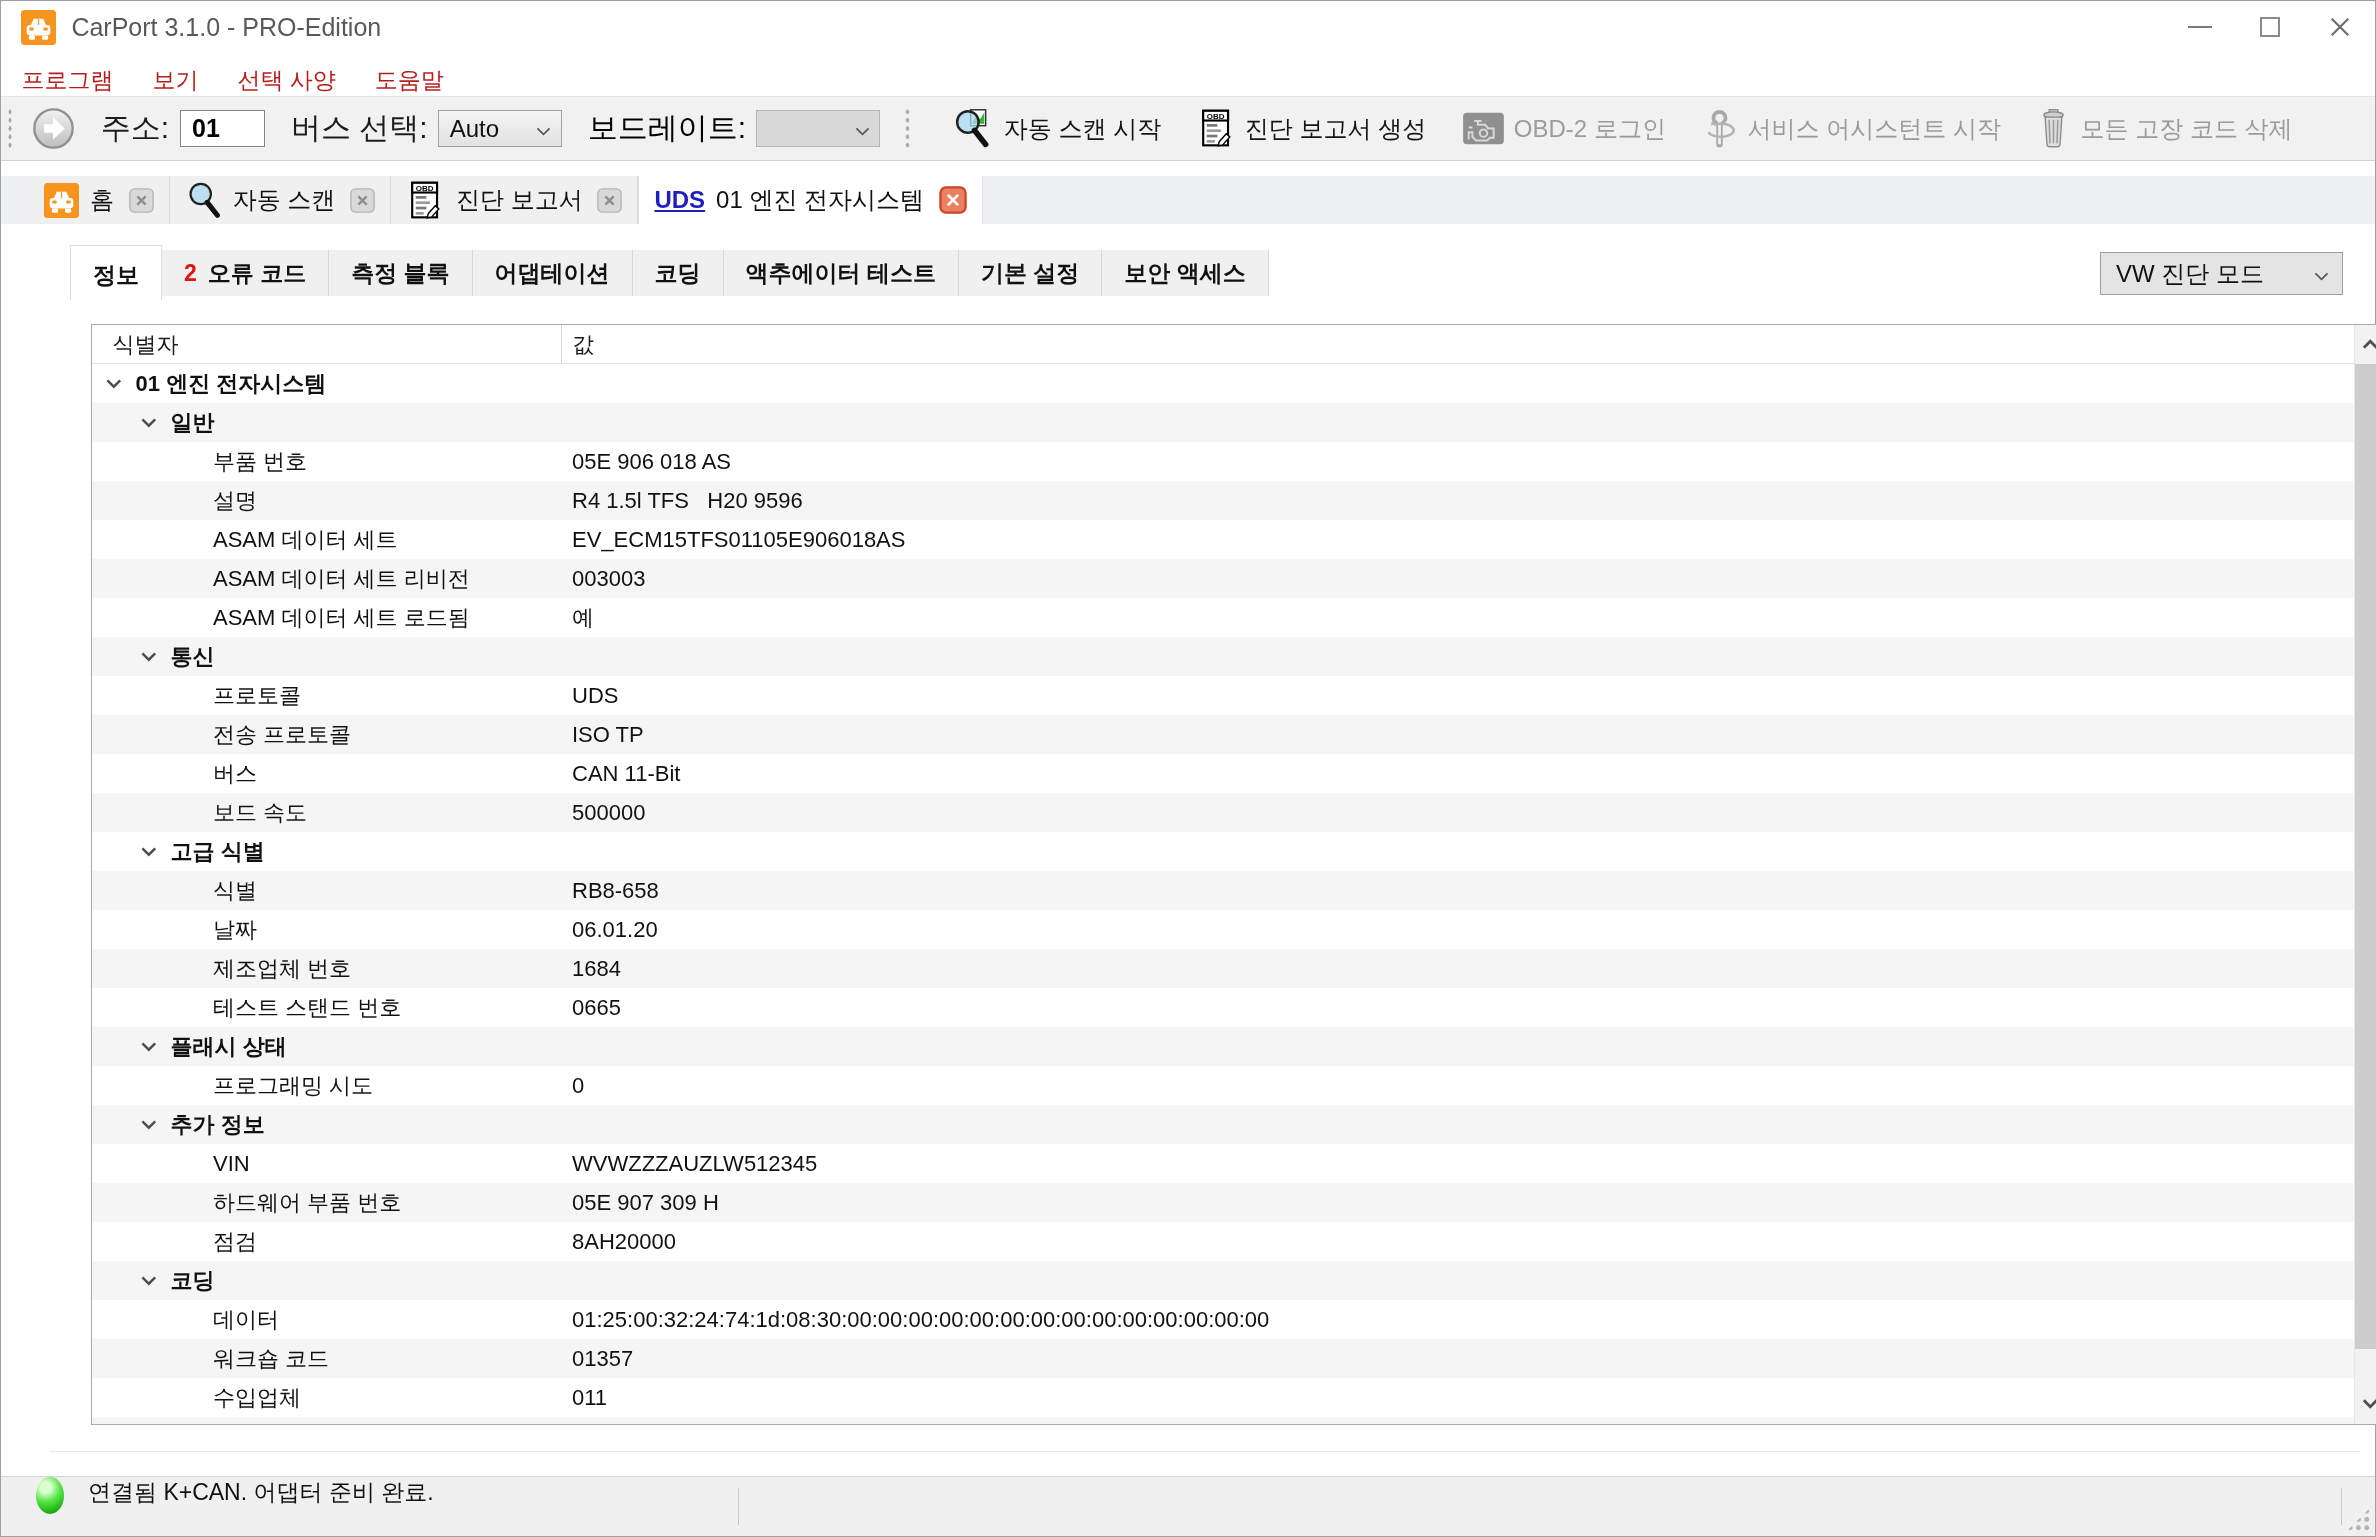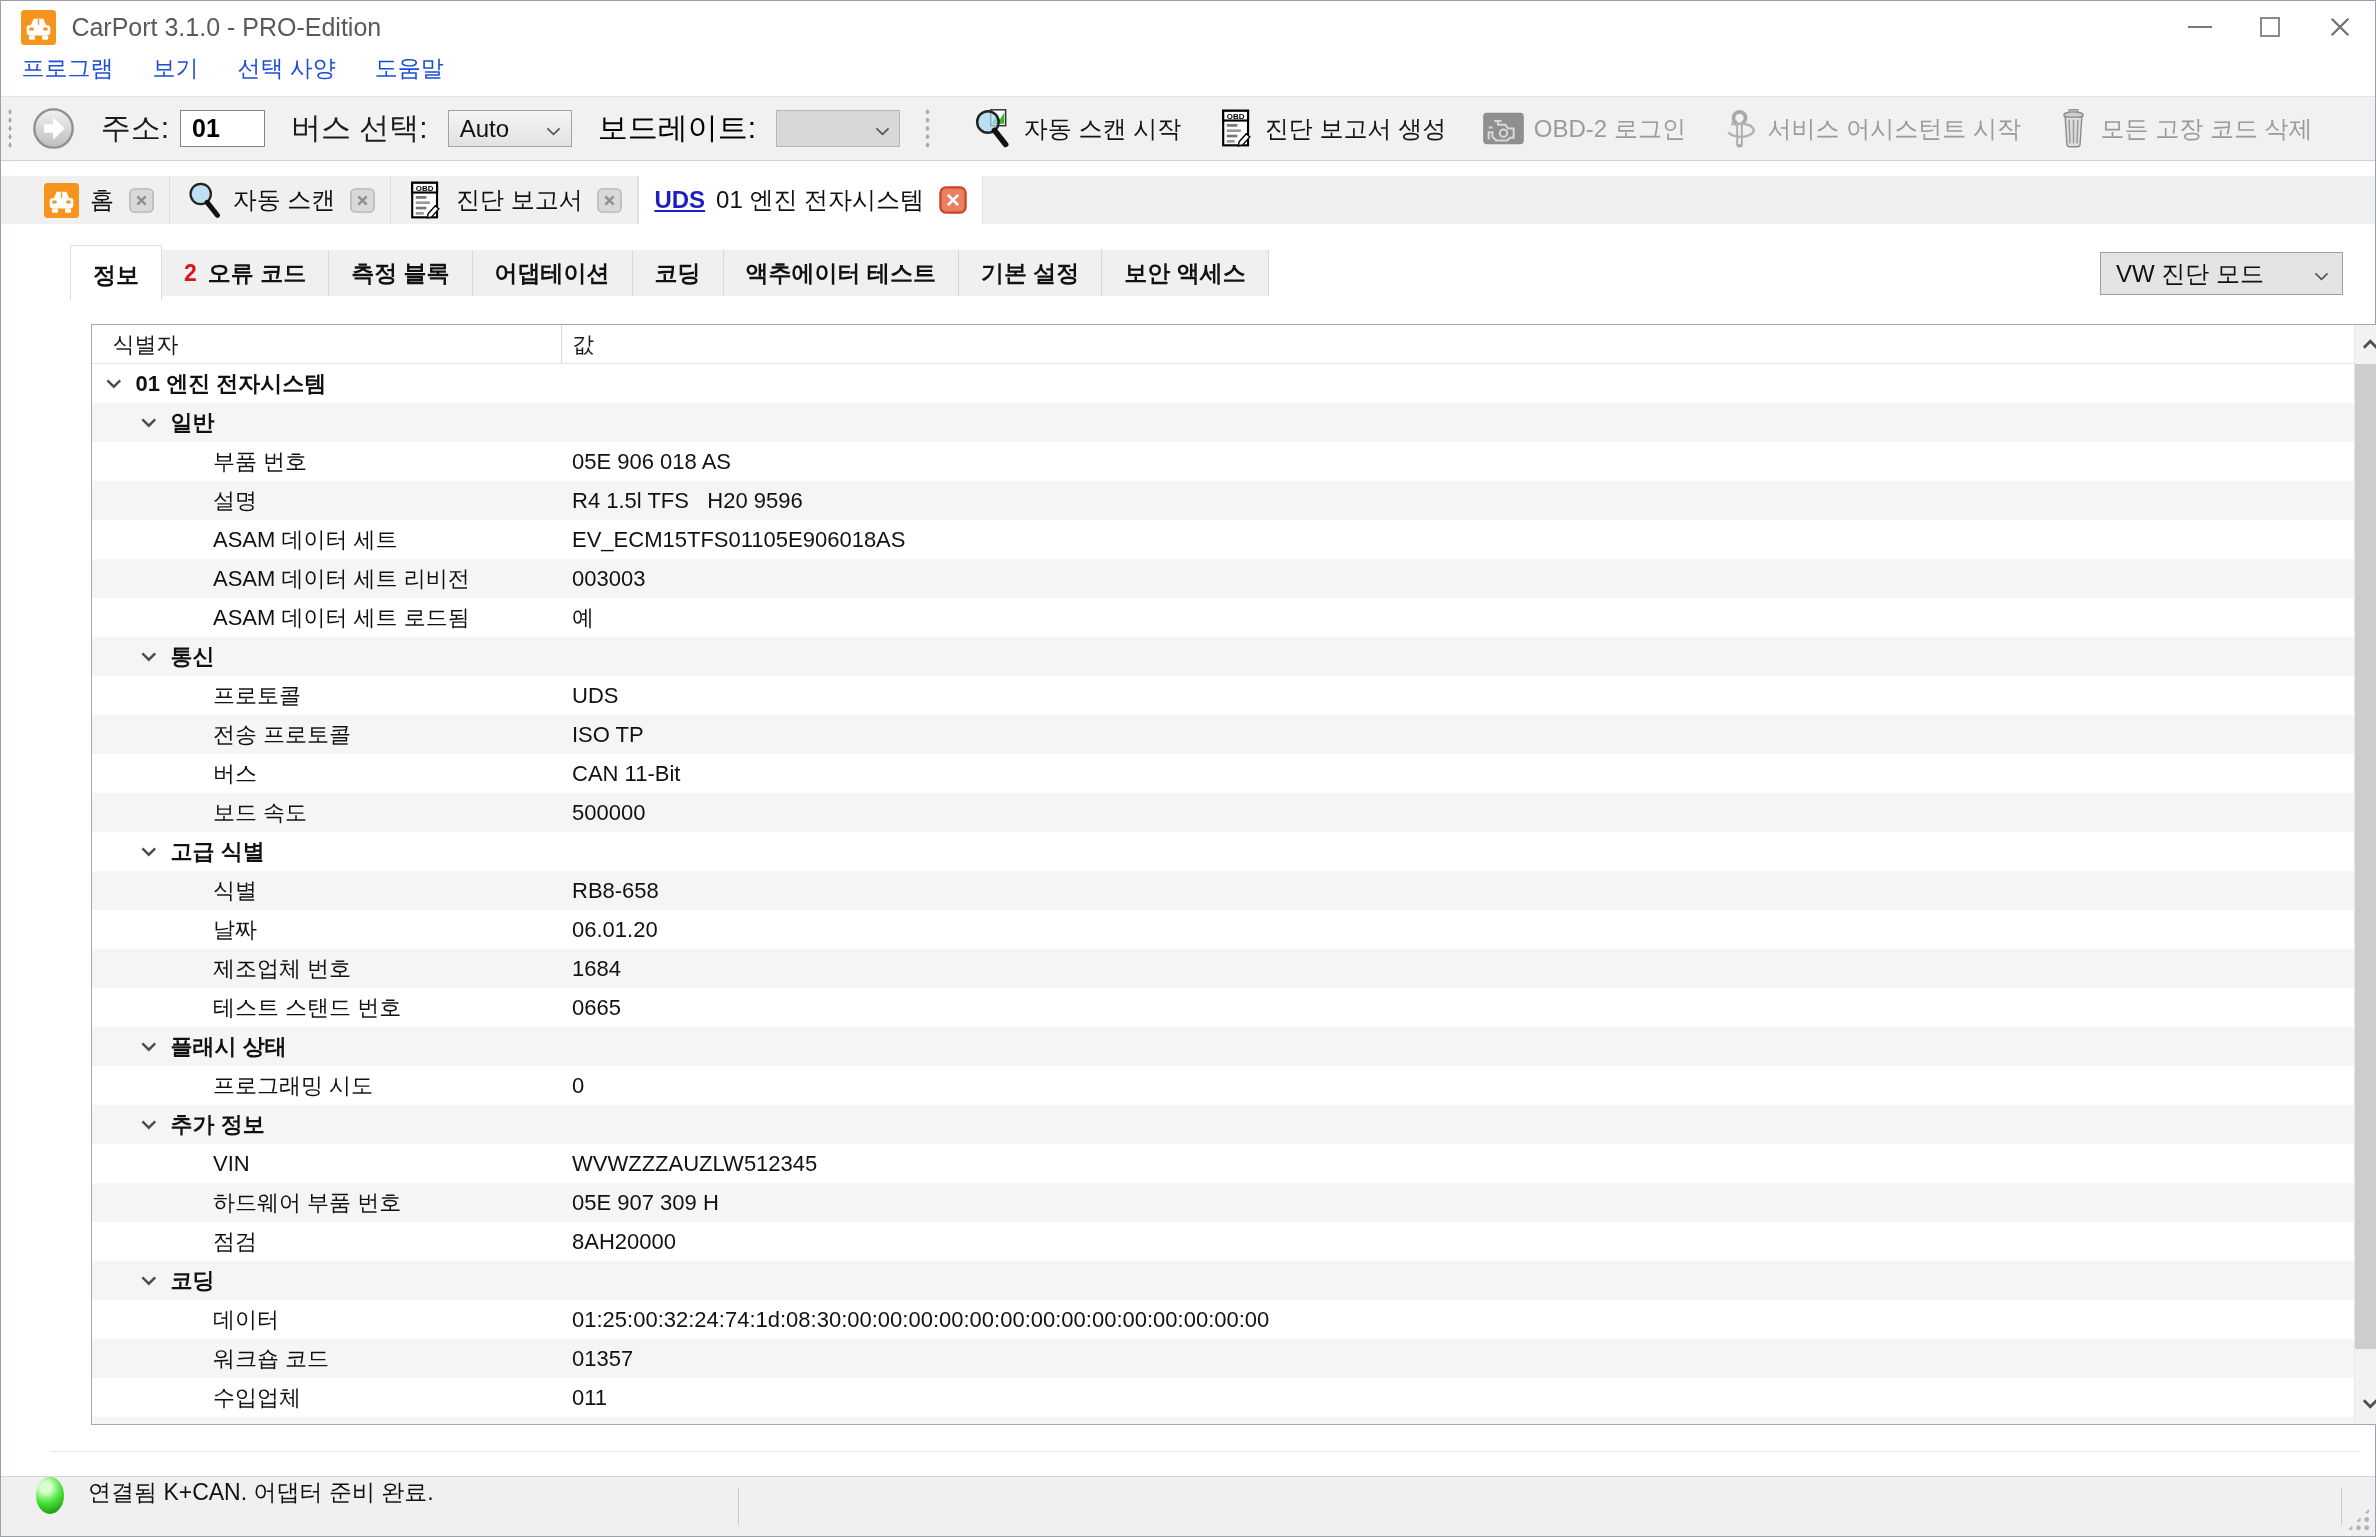--- a/index.html
+++ b/index.html
@@ -15,34 +15,34 @@
   .titlebar { height:52px; display:flex; align-items:center; padding-left:20.4px; background:#fff; flex:0 0 auto; }
   .app-icon { width:35px; height:35px; display:flex; }
   .title-text { margin-left:15px; font-size:25px; color:#595959; }
   .win-controls { margin-left:auto; display:flex; height:100%; }
   .win-btn { width:70px; height:100%; display:flex; align-items:center; justify-content:center; }
   .glyph-min { width:24px; height:2.8px; background:#7a7a7a; }
   .glyph-max { width:19.5px; height:19.5px; border:2.3px solid #8a8a8a; }
   .glyph-close svg { display:block; }
 
   
-  .menubar { height:43px; display:flex; align-items:flex-start; padding-left:20.4px; gap:39px; font-size:23px; color:#1d4ed8; flex:0 0 auto; }
+  .menubar { height:43px; display:flex; align-items:flex-end; padding-left:20.4px; gap:39px; font-size:23px; color:#b91c1c; flex:0 0 auto; }
   .menu-item { cursor:default; }
 
   
   .toolbar { height:65px; background:#f1f1f1; border-top:0.9px solid #e4e4e4; border-bottom:0.9px solid #d2d2d2; display:flex; align-items:center; flex:0 0 auto; }
   .grip { width:6.5px; height:43px; margin:0 9.3px 0 5.6px;
     background-image:radial-gradient(#a9a9a9 1.6px, transparent 1.8px);
     background-size:6.5px 8.3px; background-position:center; }
   .go-btn { width:43px; height:43px; margin-left:9.3px; display:flex; }
   .tb-label { font-size:30px; color:#1c1c1c; margin-left:26px; }
   .tb-label.disabled { color:#000000; }
   .addr-input { width:85px; height:37px; margin-left:11px; border:0.9px solid #848484; font-family:inherit;
     font-size:25px; font-weight:bold; padding:0 0 0 11px; outline:none; background:#fff; }
-  .combo { display:flex; align-items:center; justify-content:space-between; width:124px; height:37px; margin-left:20px;
+  .combo { display:flex; align-items:center; justify-content:space-between; width:124px; height:37px; margin-left:10px;
     background:linear-gradient(#f4f4f4,#e2e2e2); border:0.9px solid #a2a2a2; padding:0 9.3px 0 11px; font-size:24px; }
   .combo.disabled { background:#d8d8d8; border-color:#b5b5b5; color:#9a9a9a; }
   .tb-btn { display:flex; align-items:center; gap:9.3px; font-size:24px; color:#141414; margin-left:28px; height:56px; padding:0 3.7px; cursor:default; }
   .tb-btn.disabled { color:#9b9b9b; }
   .tb-icon { display:flex; }
 
   
   .spacer { height:15px; background:#fff; flex:0 0 auto; }
   .tabbar { height:48px; background:#eff0f1; display:flex; align-items:stretch; padding-left:28px; flex:0 0 auto; }
   .tab { display:flex; align-items:center; gap:11px; padding:0 15px; font-size:24px; background:#f0f0f0; border-right:0.9px solid #dadada; cursor:default; }

